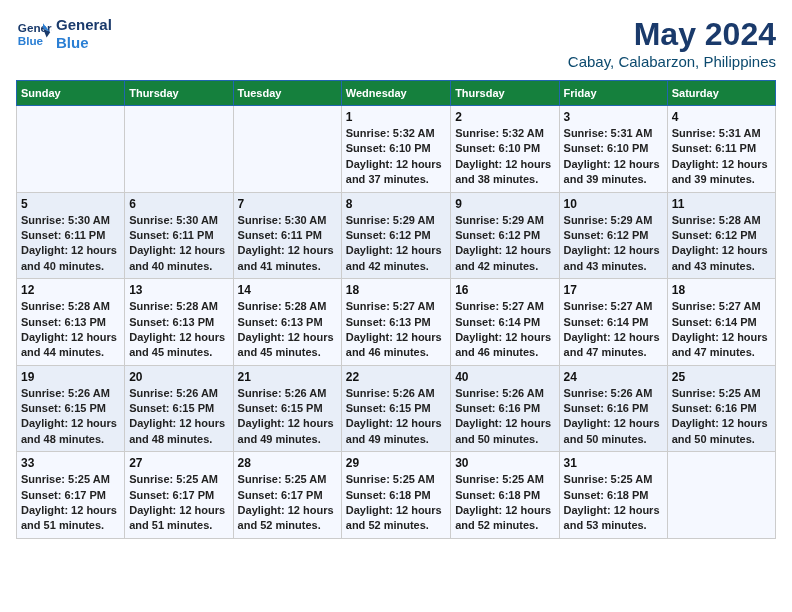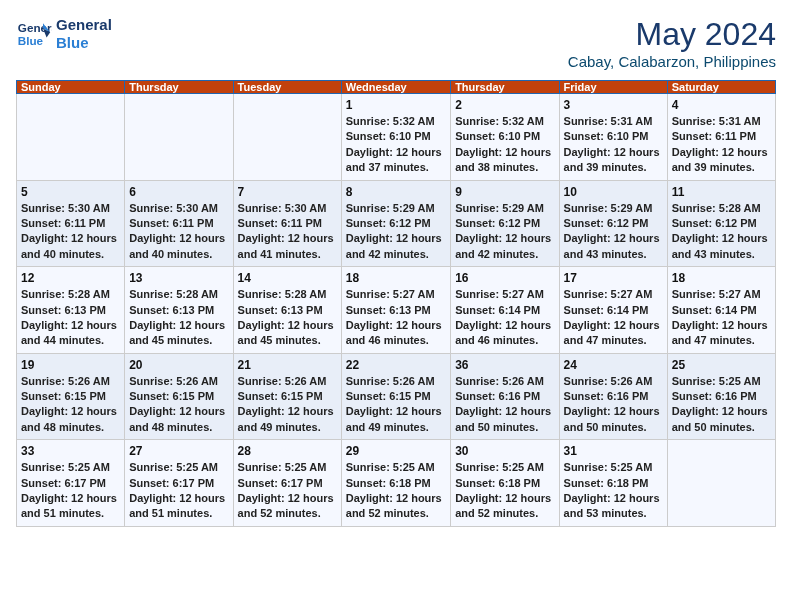--- a/index.html
+++ b/index.html
@@ -23,37 +23,37 @@
     }
     .logo-icon {
       width: 36px;
       height: 36px;
     }
     .title-block {
       text-align: right;
     }
     .main-title {
       font-size: 32px;
-      font-weight: normal;
+      font-weight: bold;
       color: #1a3a6b;
     }
     .subtitle {
       font-size: 15px;
       color: #0c4a6e;
     }
     table {
       width: 100%;
       border-collapse: collapse;
       font-size: 11px;
     }
     thead tr th {
-      background: #c2410c;
+      background: #15803d;
       color: #fff;
       font-weight: bold;
-      padding: 0 4px;
+      padding: 6px 4px;
       text-align: left;
       border: 1px solid #2065b0;
     }
     tbody tr td {
       border: 1px solid #ccc;
       padding: 4px;
       vertical-align: top;
       width: 113px;
     }
     tbody tr:nth-child(odd) td {
@@ -267,21 +267,21 @@
 and 49 minutes.</div>
         </td>
         <td>
           <div class="day-num">22</div>
           <div class="day-info" style="white-space: pre-line;">Sunrise: 5:26 AM
 Sunset: 6:15 PM
 Daylight: 12 hours
 and 49 minutes.</div>
         </td>
         <td>
-          <div class="day-num">36</div>
+          <div class="day-num">40</div>
           <div class="day-info" style="white-space: pre-line;">Sunrise: 5:26 AM
 Sunset: 6:16 PM
 Daylight: 12 hours
 and 50 minutes.</div>
         </td>
         <td>
           <div class="day-num">24</div>
           <div class="day-info" style="white-space: pre-line;">Sunrise: 5:26 AM
 Sunset: 6:16 PM
 Daylight: 12 hours

